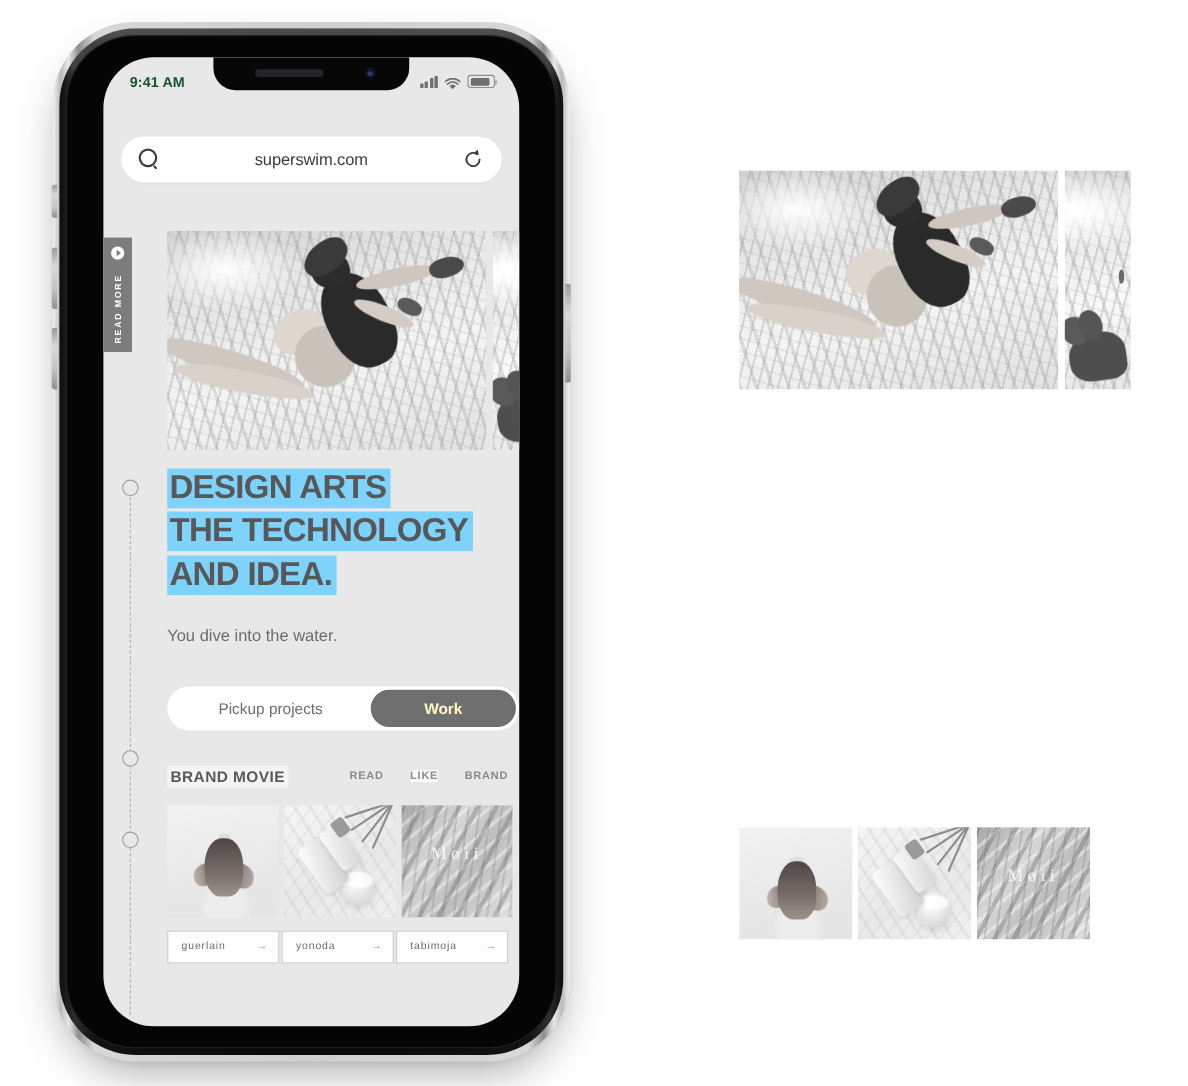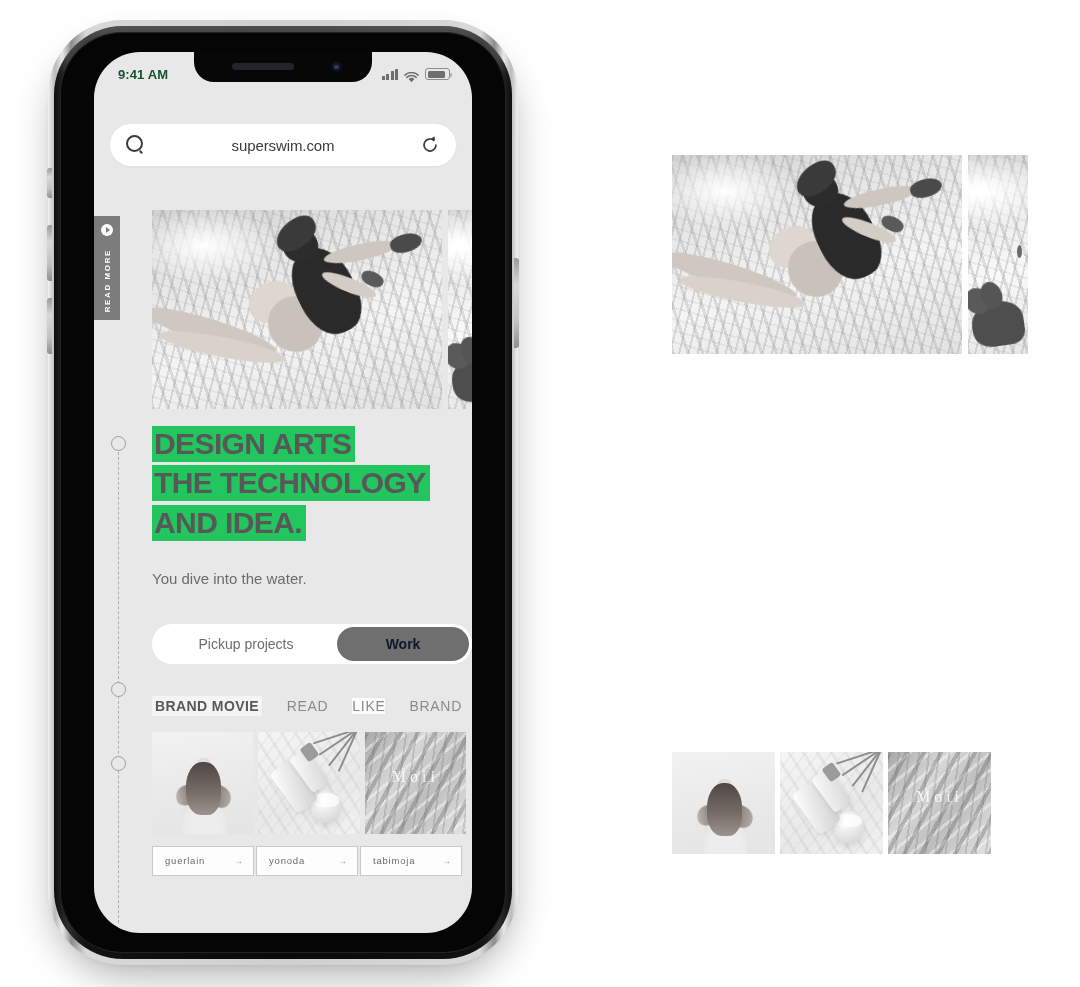--- a/index.html
+++ b/index.html
@@ -154,39 +154,39 @@
   .timeline { position:absolute; left:14px; top:258px; width:22px; bottom:10px; }
   .tl-line { position:absolute; left:10px; top:6px; bottom:0; width:0;
              border-left:1.5px dashed #b0b0b0; }
   .tl-node { position:absolute; left:3px; width:15px;height:15px;border-radius:50%;
              background:#e8e8e8; border:1.5px solid #9e9e9e; }
 
   
   .content { position:absolute; left:58px; top:246px; right:6px; }
   .headline { font-size:30px; font-weight:bold; color:#585858;
               letter-spacing:-.6px; line-height:1.31; }
-  .headline span { background:#22c55e; padding:1px 4px 2px 2px; box-decoration-break:clone;}
+  .headline span { background:#7dd3fc; padding:1px 4px 2px 2px; box-decoration-break:clone;}
   .subcopy { margin-top:24px; font-size:15px; color:#6c6c6c; line-height:1.72; }
 
   
   .pill {
     margin-top:32px; width:320px; height:40px; background:#fff; border-radius:20px;
     display:flex; align-items:center; padding:3px; position:relative;
   }
   .pill-a { flex:1; text-align:center; font-size:14px; color:#6c6c6c; }
   .pill-b { width:132px; height:34px; background:#6f6f6f; border-radius:17px;
             display:flex;align-items:center;justify-content:center;
-            color:#0f172a; font-size:14px; font-weight:bold;}
+            color:#fef9c3; font-size:14px; font-weight:bold;}
 
   
   .bmrow { margin-top:32px; display:flex; align-items:center; }
   .bmtitle { font-size:14px; font-weight:bold; color:#585858; letter-spacing:.4px;
              background:#f4f4f4; padding:2px 3px;}
   .bmlinks { margin-left:auto; display:flex; gap:24px; padding-right:4px;}
-  .bmlinks a { font-size:14px; font-weight:normal; color:#8b8b8b; letter-spacing:.7px;
+  .bmlinks a { font-size:10px; font-weight:bold; color:#8b8b8b; letter-spacing:.7px;
                text-decoration:none; }
   .bmlinks a.hl { background:#fbfbfb; }
 
   
   .thumbs { margin-top:16px; display:flex; gap:5px; }
   .thumb { width:103px; height:102px; position:relative; overflow:hidden; }
   .moii { position:absolute; left:0; right:0; top:36px; text-align:center;
           font-family:"Liberation Serif", serif; font-size:16px; color:#fff;
           letter-spacing:4px; opacity:.82;}
 

